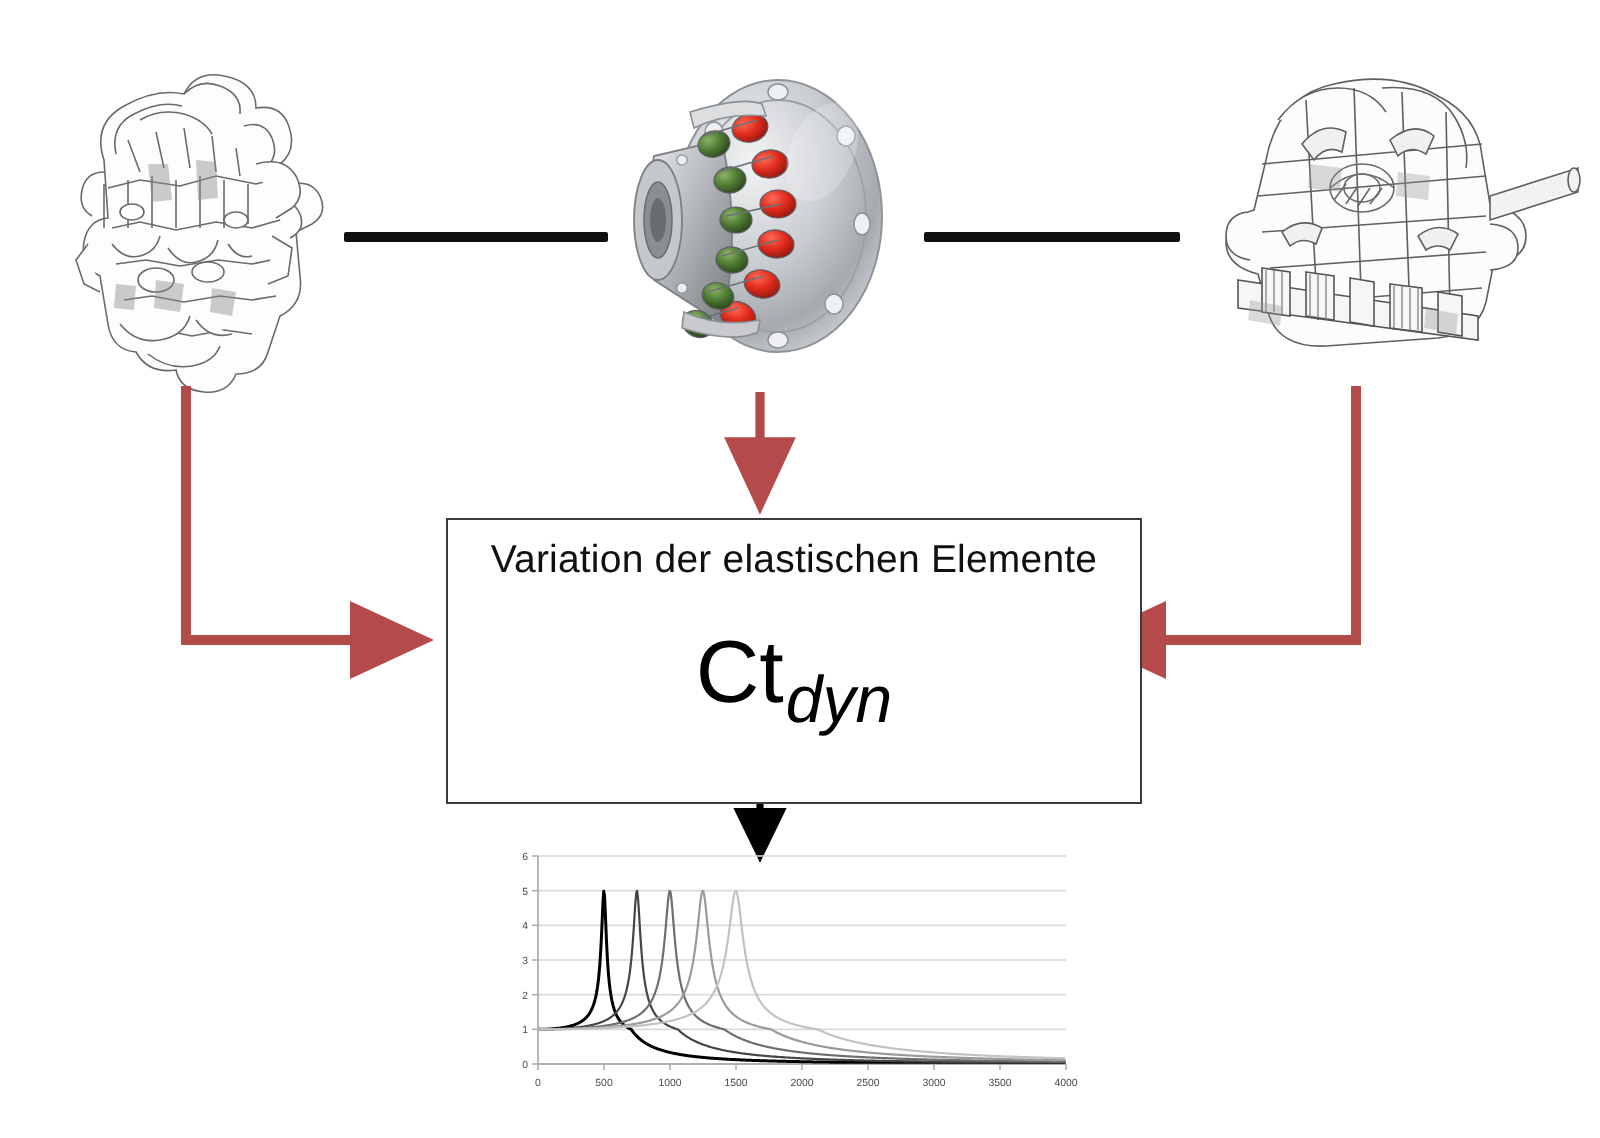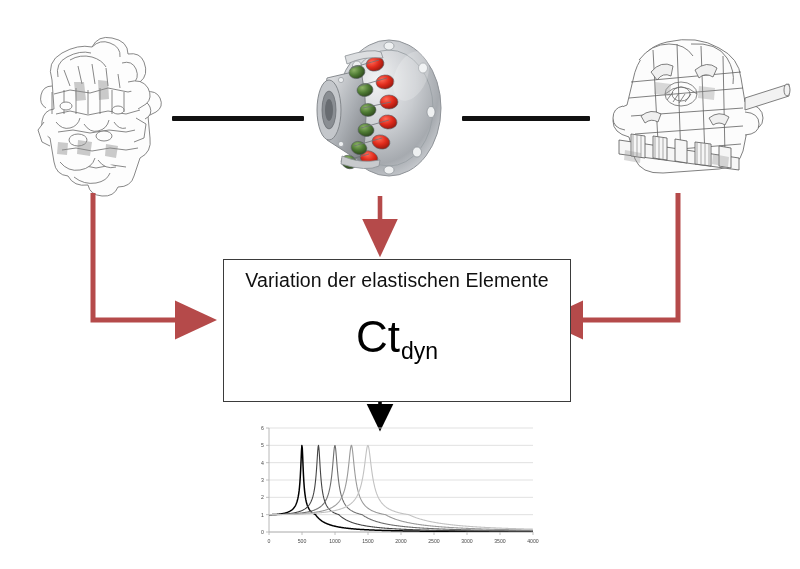--- a/index.html
+++ b/index.html
@@ -26,21 +26,21 @@
   #box-title{
     position:absolute;left:0;top:9px;width:100%;
     text-align:center;font-size:19.5px;color:#101010;letter-spacing:.1px;
     white-space:nowrap;
   }
   #box-formula{
     position:absolute;left:0;top:55px;width:100%;
     text-align:center;color:#000000;
   }
   #box-formula .sym{font-size:44px;line-height:44px;text-align:right;}
-  #box-formula .sub{font-size:23px;line-height:25px;vertical-align:-0.30em;margin-left:1px;}
+  #box-formula .sub{font-size:33px;line-height:25px;vertical-align:-0.30em;margin-left:1px;font-style:italic;}
 
   
   #chart{position:absolute;left:243px;top:420px;width:296px;height:138px;}
   #chart svg{display:block;}
 
   
   #arrow-layer{position:absolute;left:0;top:0;width:800px;height:569px;pointer-events:none;}
 </style>
 </head>
 <body>

